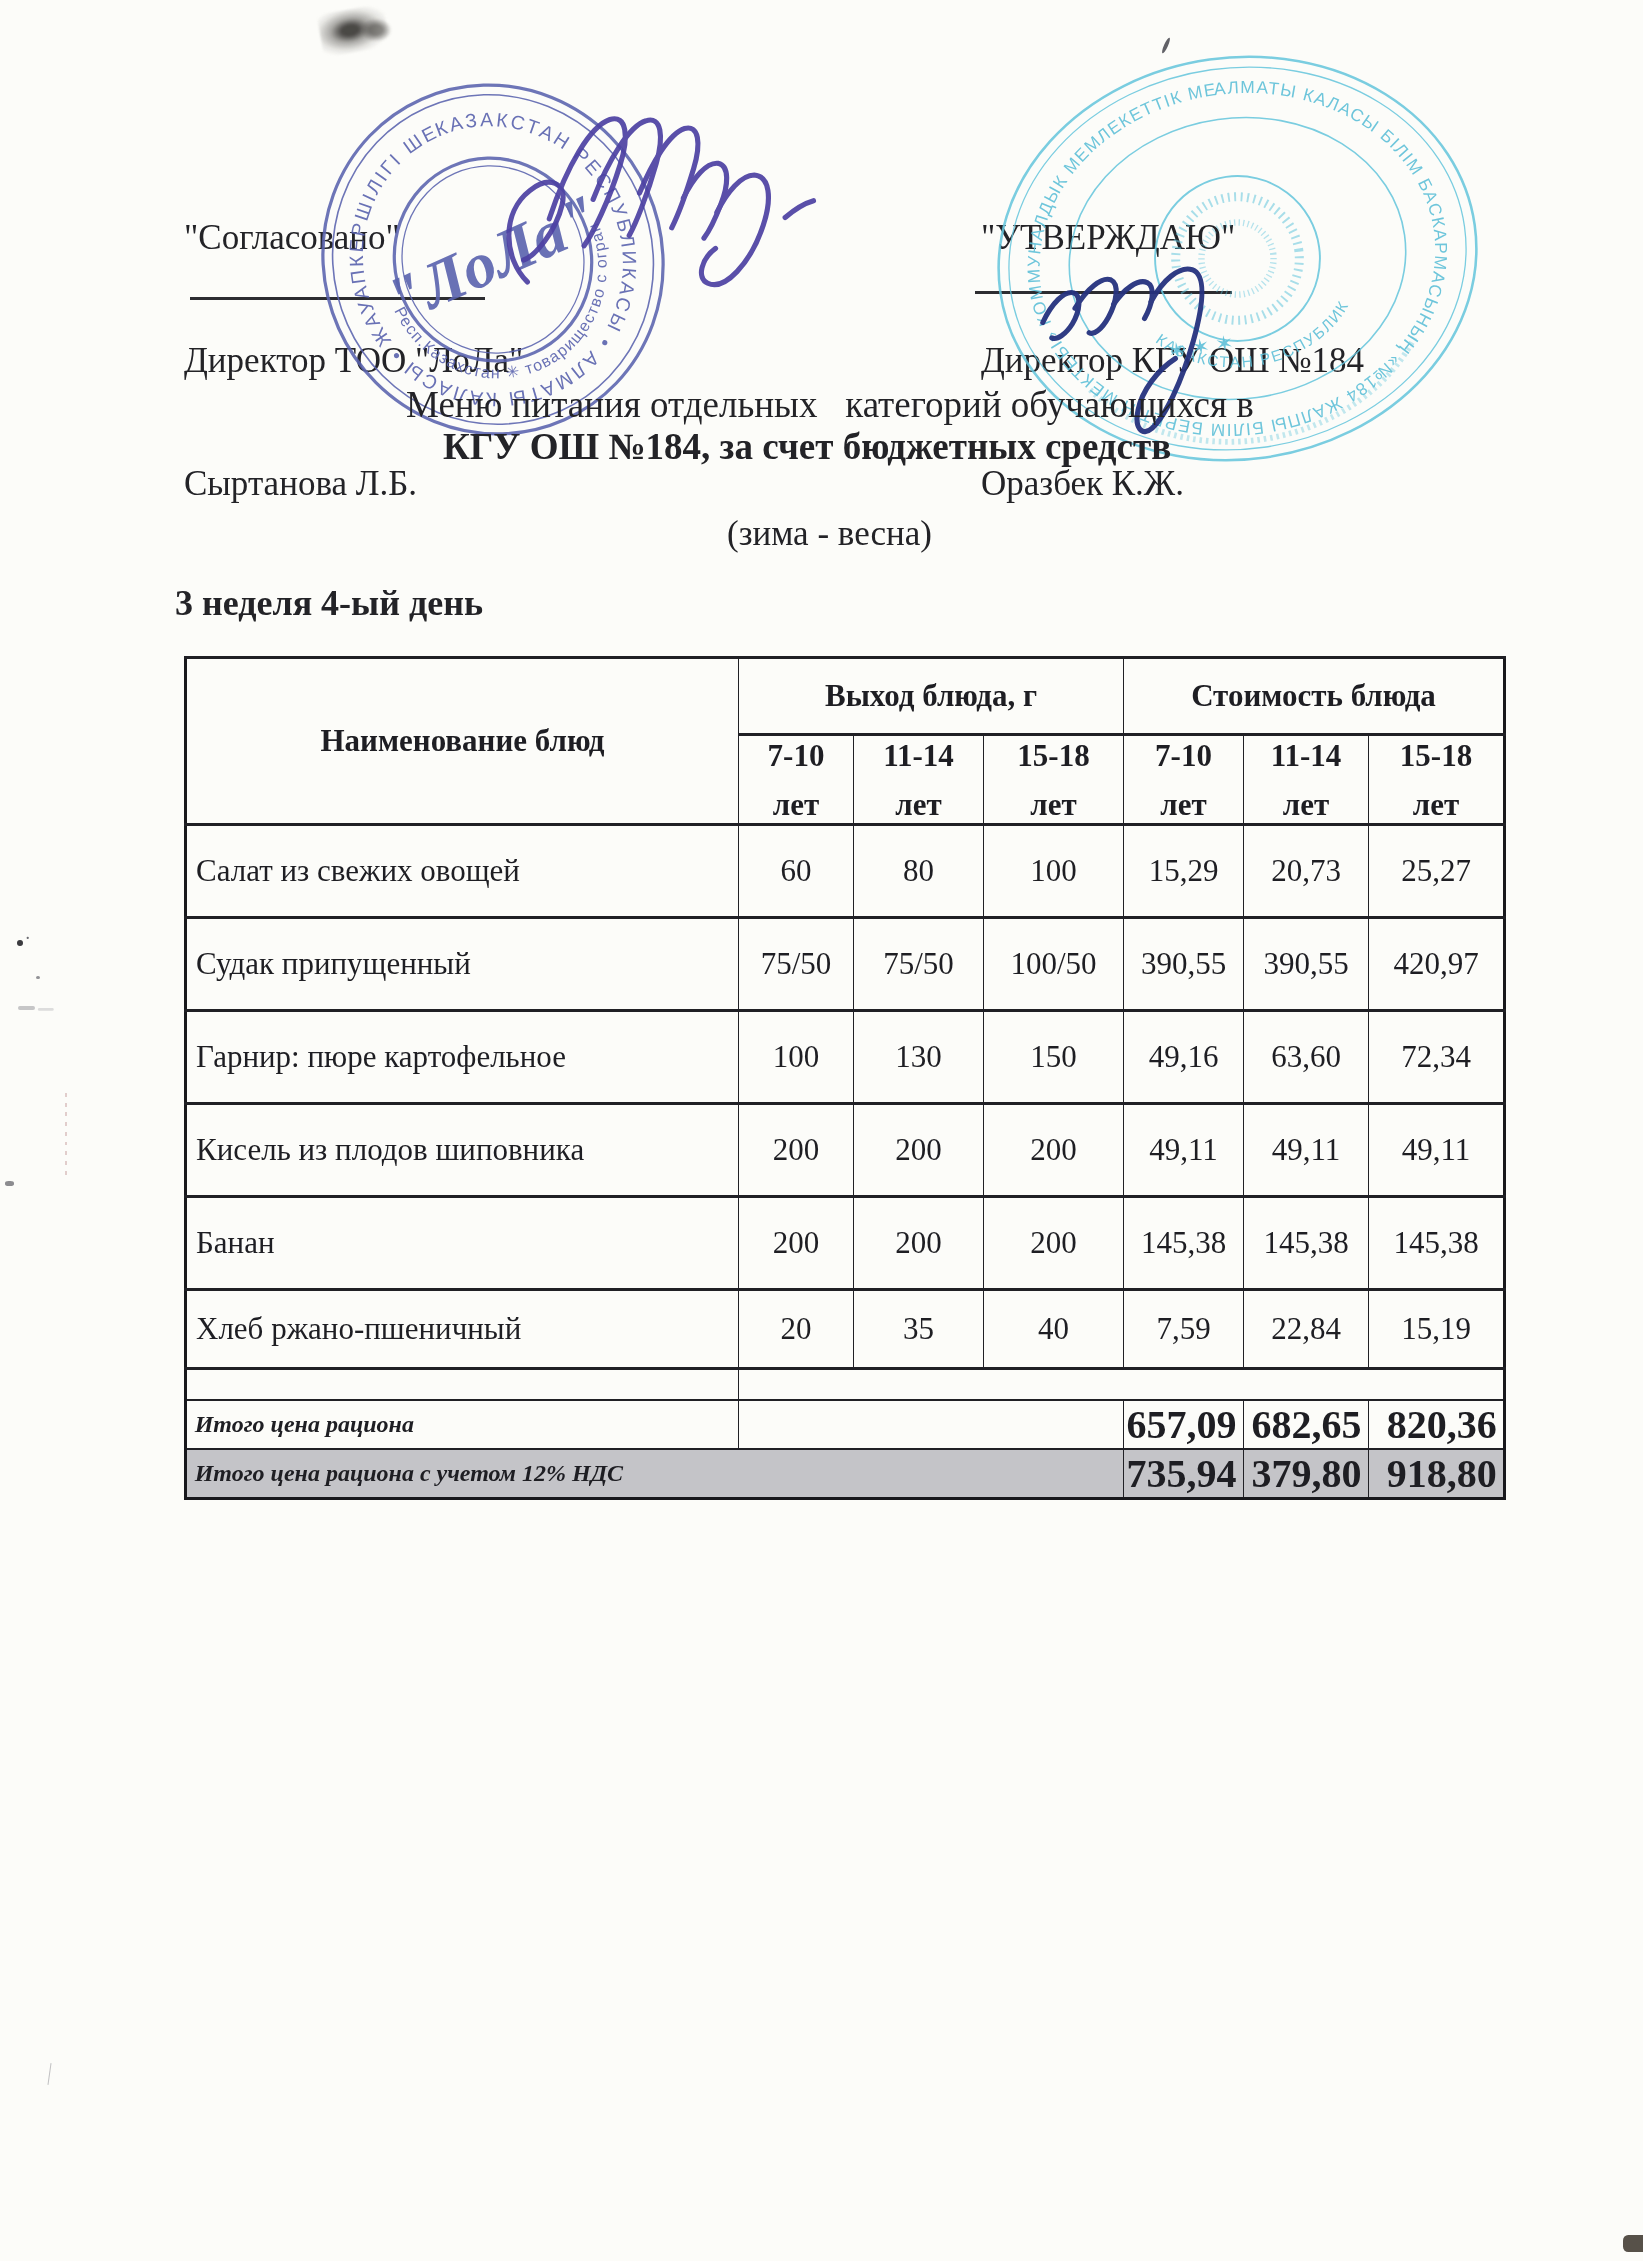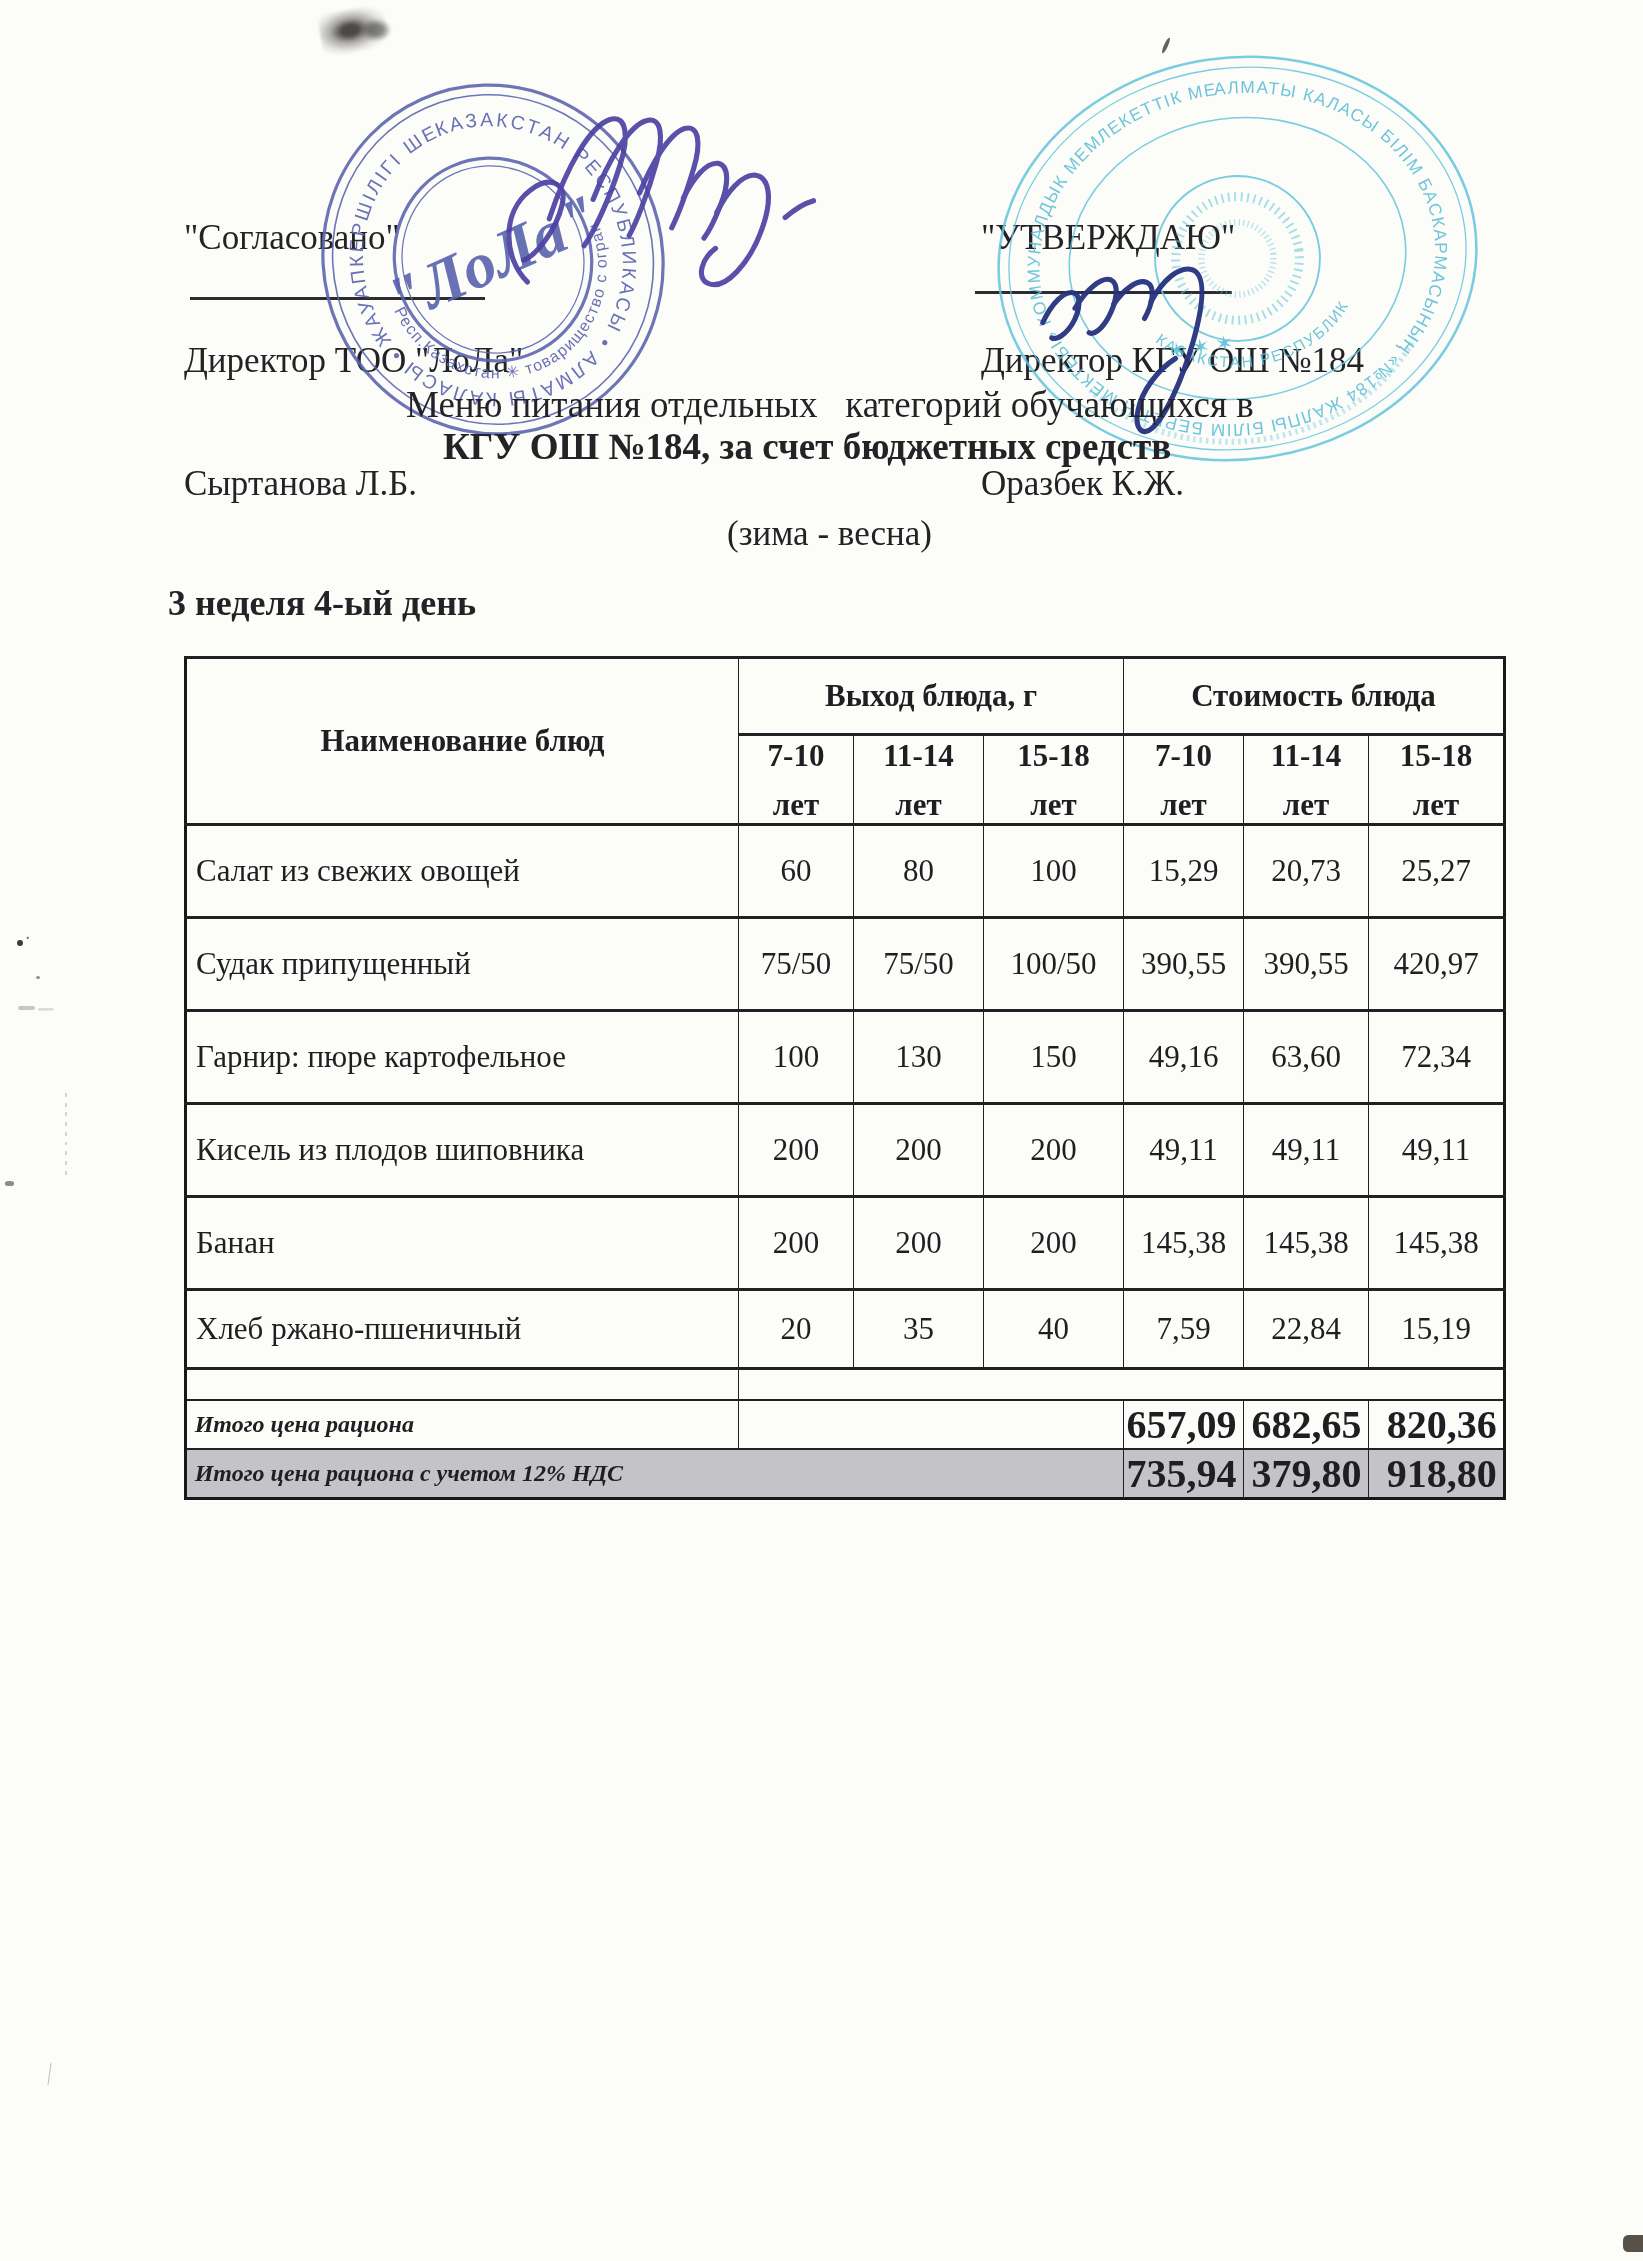--- a/index.html
+++ b/index.html
@@ -12,21 +12,21 @@
   .approval{position:absolute;font-size:35px;line-height:41px;white-space:pre;}
   .approval.left{left:184px;top:135px;}
   .approval.right{left:981px;top:135px;}
   .sign-line{position:absolute;height:2.6px;background:#2d2d31;}
   .sign-line.left{left:190px;top:297px;width:295px;}
   .sign-line.right{left:975px;top:291px;width:257px;}
   
   .title-l1{position:absolute;left:406px;top:383px;font-size:37px;font-weight:normal;white-space:pre;}
   .title-l2{position:absolute;left:443px;top:425px;font-size:37px;font-weight:bold;white-space:pre;}
   .season{position:absolute;left:727px;top:514px;font-size:35px;font-weight:normal;}
-  .weekday{position:absolute;left:168px;top:582px;font-size:36px;font-weight:bold;}
+  .weekday{position:absolute;left:175px;top:582px;font-size:36px;font-weight:bold;}
   
   .menu-table{
     position:absolute;left:184px;top:656px;width:1318px;
     border-collapse:collapse;table-layout:fixed;font-size:31px;color:#1e1e23;
   }
   .menu-table td{border:1.9px solid #202025;border-top-width:3.2px;border-bottom-width:3.2px;
     vertical-align:middle;text-align:center;padding:0;}
   .menu-table{border:3.9px solid #18181c;}
   .th-b{font-weight:bold;}
   .name-cell{text-align:left !important;padding-left:9px !important;}

